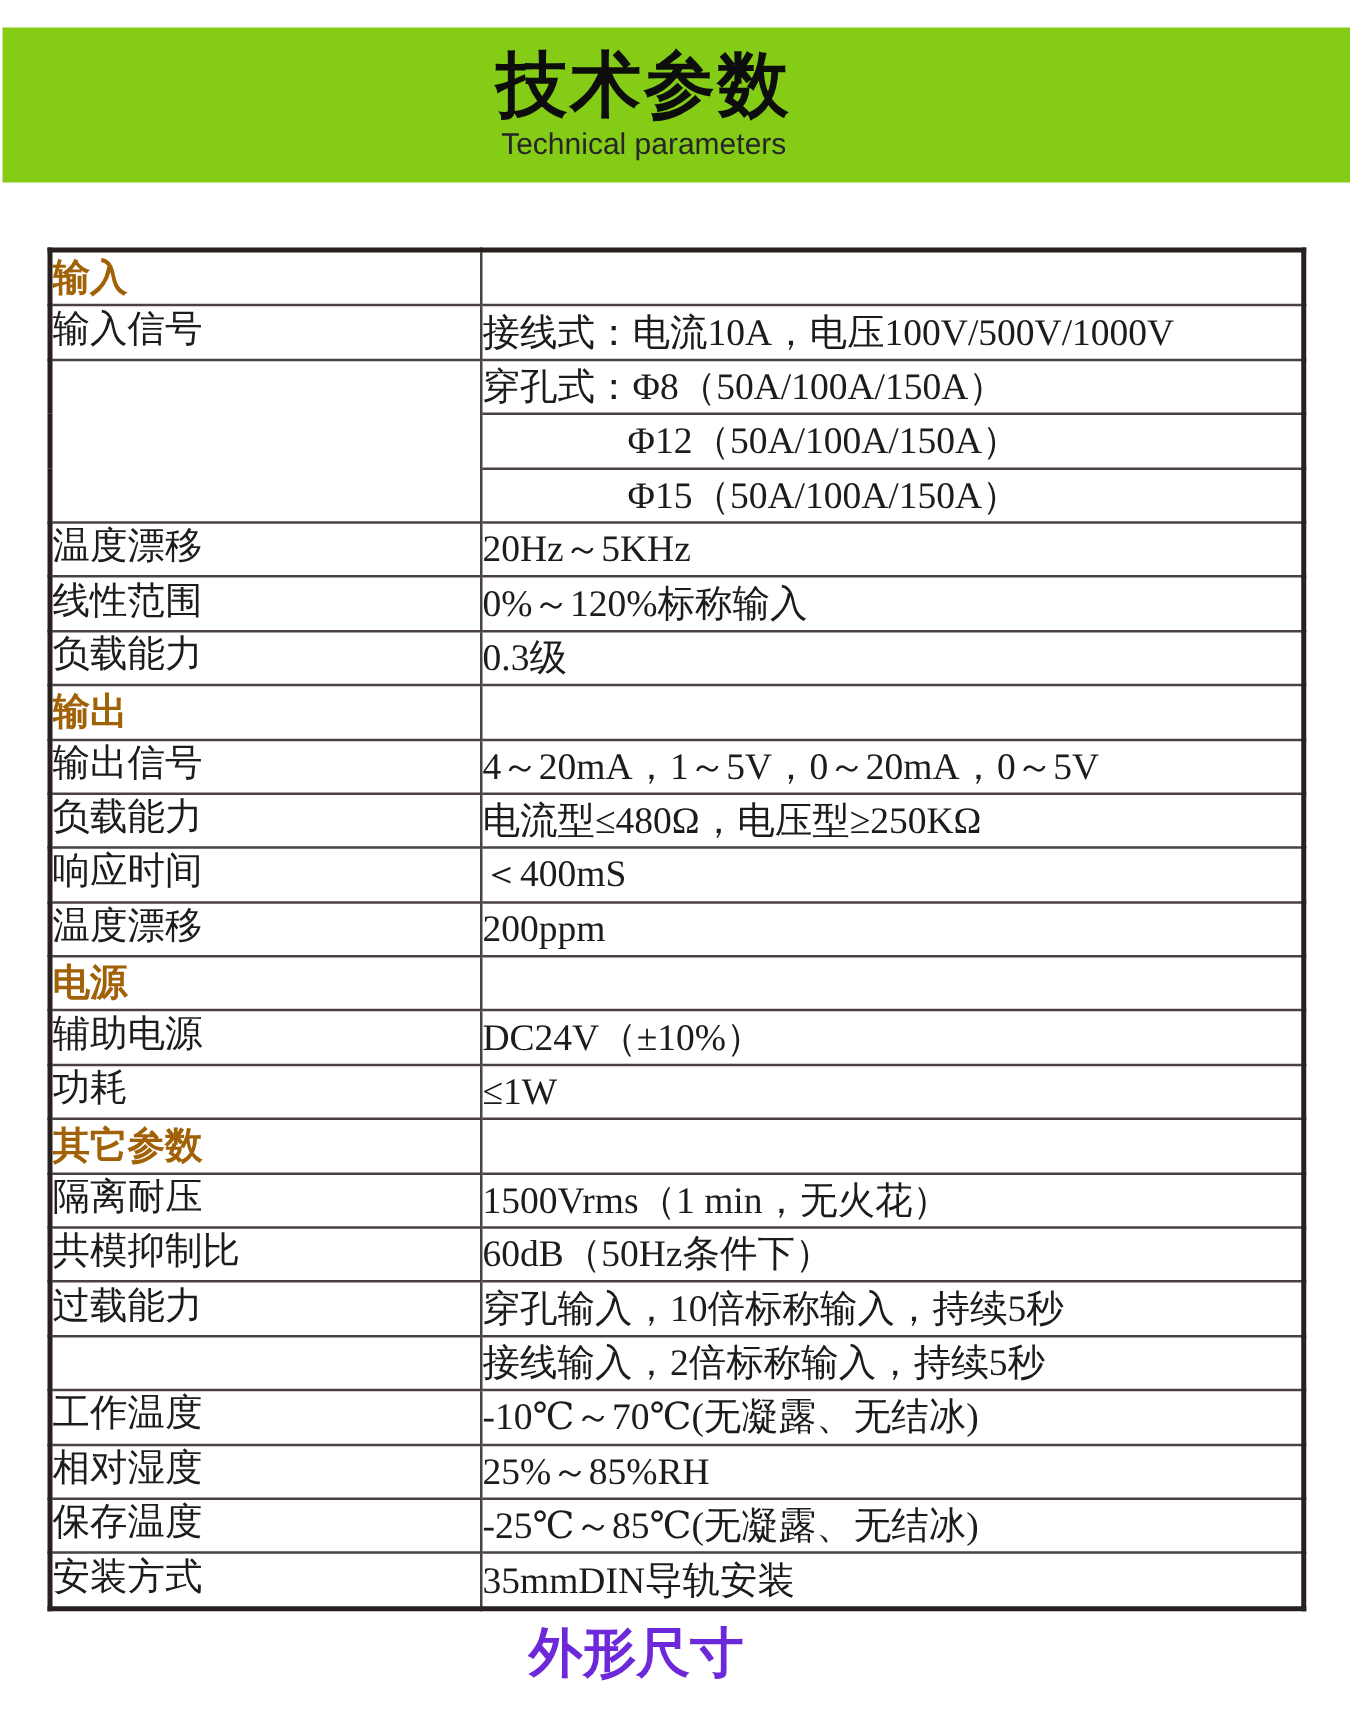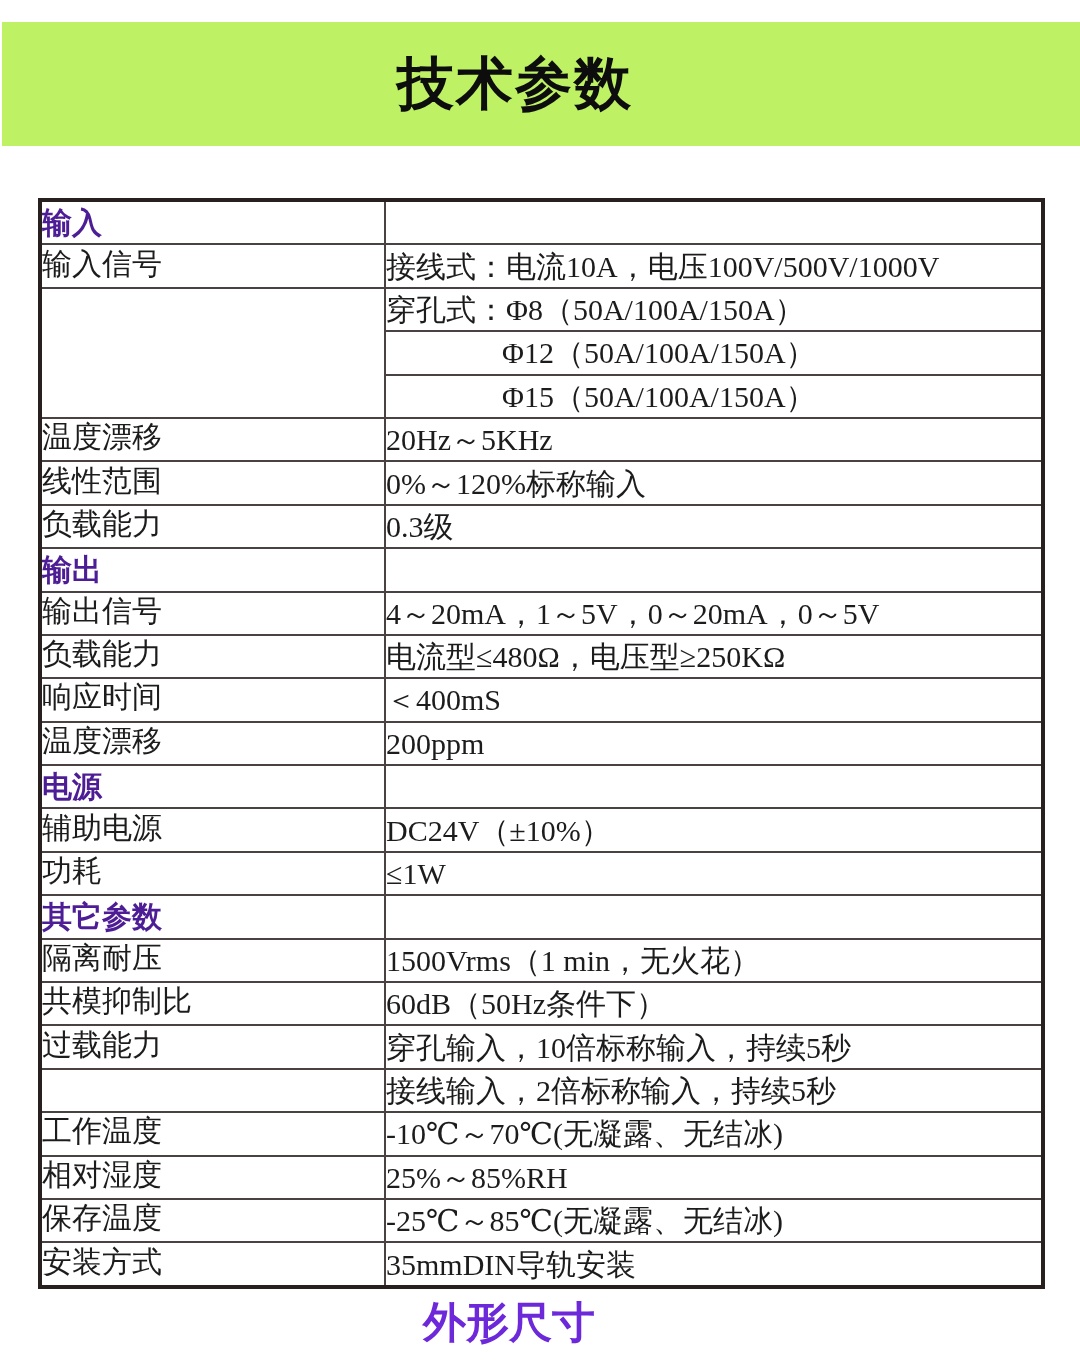--- a/index.html
+++ b/index.html
@@ -16,21 +16,21 @@
     color: #1c1c1c;
   }
 
   
   .band {
     position: absolute;
     top: 22px;
     left: 2px;
     right: 0;
     height: 124px;
-    background: #bef264;
+    background: #84cc16;
     display: flex;
     flex-direction: column;
     align-items: center;
     justify-content: center;
     padding-right: 52px;
     box-sizing: border-box;
   }
   .band-title {
     font-family: "Liberation Sans", "DejaVu Sans", sans-serif;
     font-size: 57px;
@@ -68,21 +68,21 @@
     white-space: nowrap;
     overflow: hidden;
   }
   td.label { padding-left: 86px; font-family: Liberation Mono, monospace; }
   td.value { padding-left: 21px; }
   td.value.indent { padding-left: 116px; }
   td.section {
     font-family: "Liberation Sans", "DejaVu Sans", sans-serif;
     font-weight: 700;
     font-size: 31px;
-    color: #4c1d95;
+    color: #a16207;
   }
 
   
   .footer-title {
     position: absolute;
     top: 1294px;
     left: 0;
     width: 100%;
     text-align: center;
     padding-right: 62px;
@@ -91,20 +91,21 @@
     font-size: 43px;
     font-weight: 700;
     color: #6d28d9;
   }
 </style>
 </head>
 <body>
 
 <header class="band">
   <div class="band-title">技术参数</div>
+  <div class="band-subtitle">Technical parameters</div>
 </header>
 
 <table class="spec">
   <colgroup>
     <col style="width:345px">
     <col>
   </colgroup>
   <tbody>
     <tr>
       <td class="label section">输入</td>

